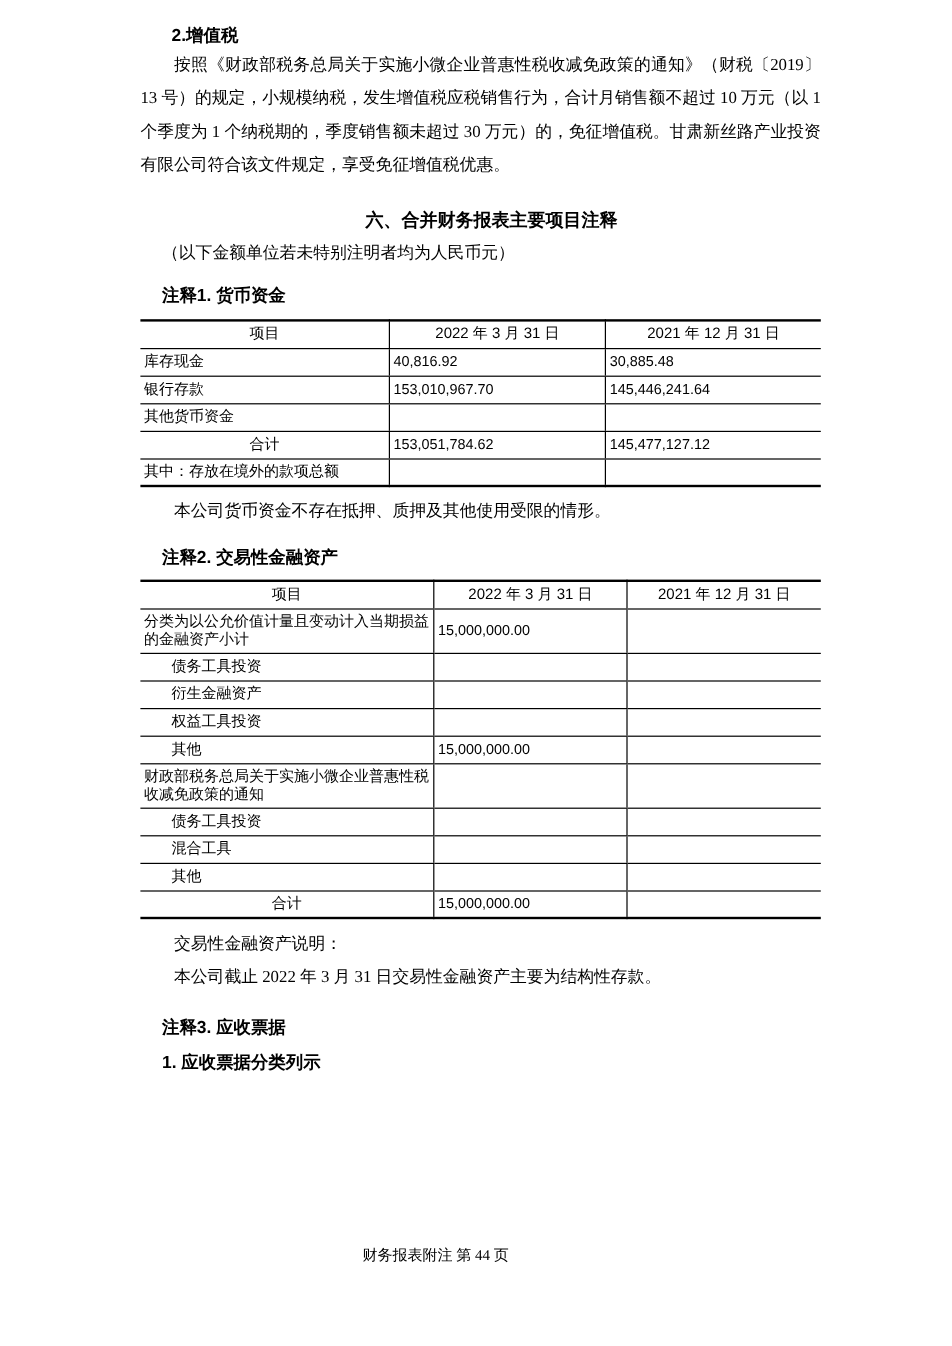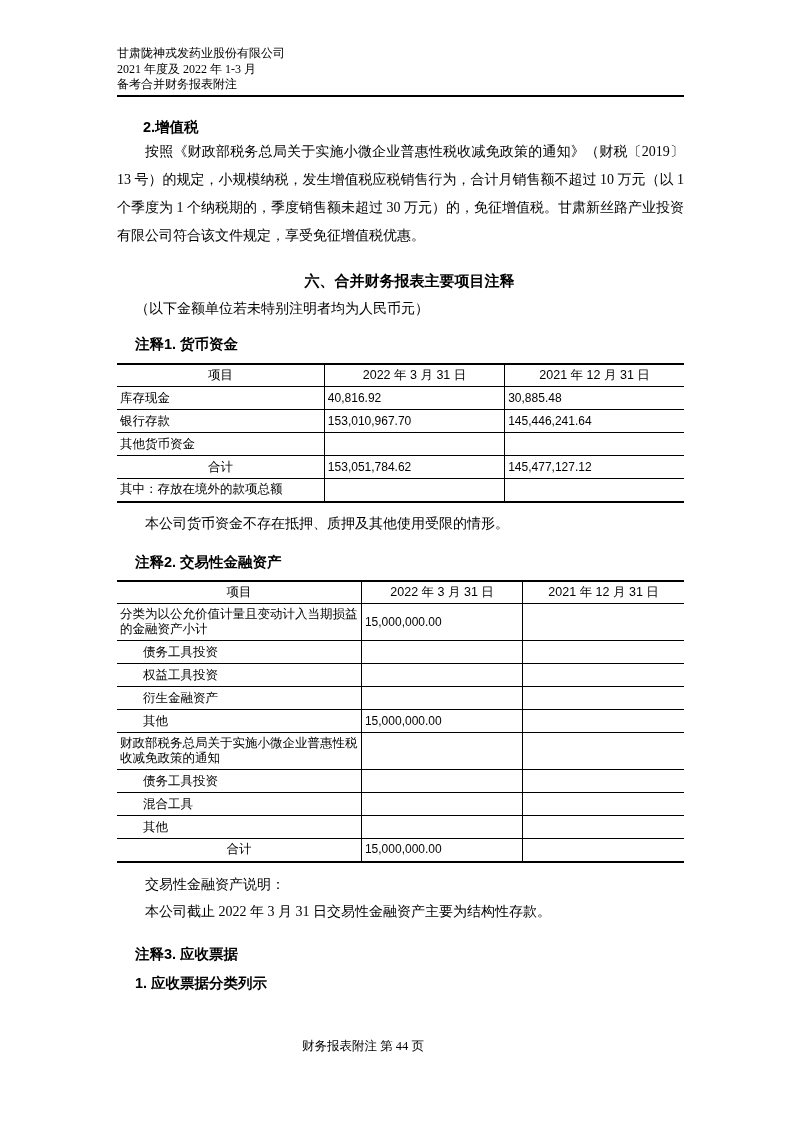--- a/index.html
+++ b/index.html
@@ -96,25 +96,20 @@
     width: 726px;
     text-align: center;
     font-size: 12.5px;
   }
 </style>
 </head>
 <body>
 
 <div class="page">
 
-  <div class="doc-header">
-    <div>甘肃陇神戎发药业股份有限公司</div>
-    <div>2021 年度及 2022 年 1-3 月</div>
-    <div>备考合并财务报表附注</div>
-  </div>
 
 
   <div class="h-bold h-vat">2.增值税</div>
   <div class="para">按照《财政部税务总局关于实施小微企业普惠性税收减免政策的通知》（财税〔2019〕13 号）的规定，小规模纳税，发生增值税应税销售行为，合计月销售额不超过 10 万元（以 1 个季度为 1 个纳税期的，季度销售额未超过 30 万元）的，免征增值税。甘肃新丝路产业投资有限公司符合该文件规定，享受免征增值税优惠。</div>
 
   <div class="h-bold h-six">六、合并财务报表主要项目注释</div>
   <div class="unit-note">（以下金额单位若未特别注明者均为人民币元）</div>
 
   <div class="h-bold h-note">注释1. 货币资金</div>
 
@@ -178,26 +173,26 @@
       <td class="label">分类为以公允价值计量且变动计入当期损益的金融资产小计</td>
       <td class="num vline">15,000,000.00</td>
       <td class="num vline"></td>
     </tr>
     <tr>
       <td class="label indent1">债务工具投资</td>
       <td class="num vline"></td>
       <td class="num vline"></td>
     </tr>
     <tr>
+      <td class="label indent1">衍生金融资产</td>
+      <td class="num vline"></td>
+      <td class="num vline"></td>
+    </tr>
+    <tr>
       <td class="label indent1">权益工具投资</td>
-      <td class="num vline"></td>
-      <td class="num vline"></td>
-    </tr>
-    <tr>
-      <td class="label indent1">衍生金融资产</td>
       <td class="num vline"></td>
       <td class="num vline"></td>
     </tr>
     <tr>
       <td class="label indent1">其他</td>
       <td class="num vline">15,000,000.00</td>
       <td class="num vline"></td>
     </tr>
     <tr>
       <td class="label">财政部税务总局关于实施小微企业普惠性税收减免政策的通知</td>

